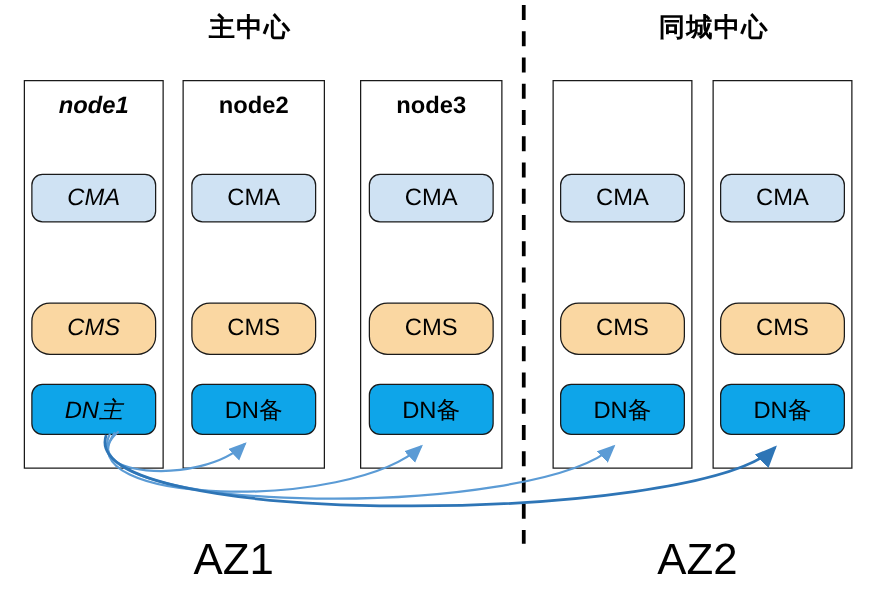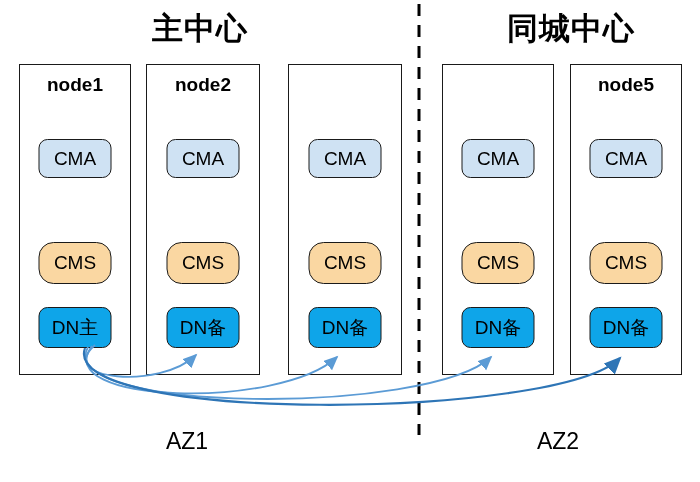--- a/index.html
+++ b/index.html
@@ -11,76 +11,76 @@
   #canvas {
     position: relative;
     width: 700px;
     height: 482px;
     background: #ffffff;
     overflow: hidden;
   }
   .center-title {
     position: absolute;
     top: 8px;
-    font-size: 31px;
+    font-size: 21px;
     font-weight: bold;
     color: #000000;
     text-align: center;
     letter-spacing: 1px;
   }
   #title-main   { left: 0px;   width: 400px; }
   #title-remote { left: 431px; width: 280px; }
 
   .node-box {
     position: absolute;
     top: 64px;
     width: 112px;
     height: 311px;
     background: #ffffff;
     border: 1.6px solid #1a1a1a;
     box-sizing: border-box;
   }
-  .n1 { left: 19px; }
+  .n1 { left: 19px; font-style: italic; }
   .n2 { left: 146px; width: 114px; }
   .n3 { left: 288px; width: 114px; }
   .n4 { left: 442px; }
   .n5 { left: 570px; }
 
   .node-title {
     position: absolute;
     top: 9px;
     left: 0;
     width: 100%;
     text-align: center;
     font-size: 19px;
     font-weight: bold;
     color: #000000;
   }
   .comp {
     position: absolute;
     left: 50%;
     transform: translateX(-50%);
-    width: 73px;
+    width: 100px;
     border: 1.8px solid #1a1a1a;
     border-radius: 9px;
     box-sizing: border-box;
     display: flex;
     align-items: center;
     justify-content: center;
     font-size: 19px;
     color: #000000;
   }
   .comp-cma { top: 74px;  height: 39px; background: #cfe2f3; }
   .comp-cms { top: 177px; height: 42px; background: #fad7a2; border-radius: 15px; }
   .comp-dn  { top: 242px; height: 41px; background: #0ea5e9; }
 
   .az-label {
     position: absolute;
     top: 428px;
-    font-size: 23px;
+    font-size: 35px;
     color: #000000;
     text-align: center;
   }
   #az-left  { left: 37px;  width: 300px; }
   #az-right { left: 408px; width: 300px; }
 
   #overlay {
     position: absolute;
     top: 0;
     left: 0;
@@ -105,33 +105,33 @@
   </div>
 
   <div class="node-box n2">
     <div class="node-title">node2</div>
     <div class="comp comp-cma">CMA</div>
     <div class="comp comp-cms">CMS</div>
     <div class="comp comp-dn">DN备</div>
   </div>
 
   <div class="node-box n3">
+    <div class="node-title">node3</div>
     <div class="comp comp-cma">CMA</div>
     <div class="comp comp-cms">CMS</div>
     <div class="comp comp-dn">DN备</div>
   </div>
 
   <div class="node-box n4">
     <div class="comp comp-cma">CMA</div>
     <div class="comp comp-cms">CMS</div>
     <div class="comp comp-dn">DN备</div>
   </div>
 
   <div class="node-box n5">
-    <div class="node-title">node5</div>
     <div class="comp comp-cma">CMA</div>
     <div class="comp comp-cms">CMS</div>
     <div class="comp comp-dn">DN备</div>
   </div>
 
   <div class="az-label" id="az-left">AZ1</div>
   <div class="az-label" id="az-right">AZ2</div>
 
   <svg id="overlay" viewBox="0 0 700 482" xmlns="http://www.w3.org/2000/svg">
     <defs>

